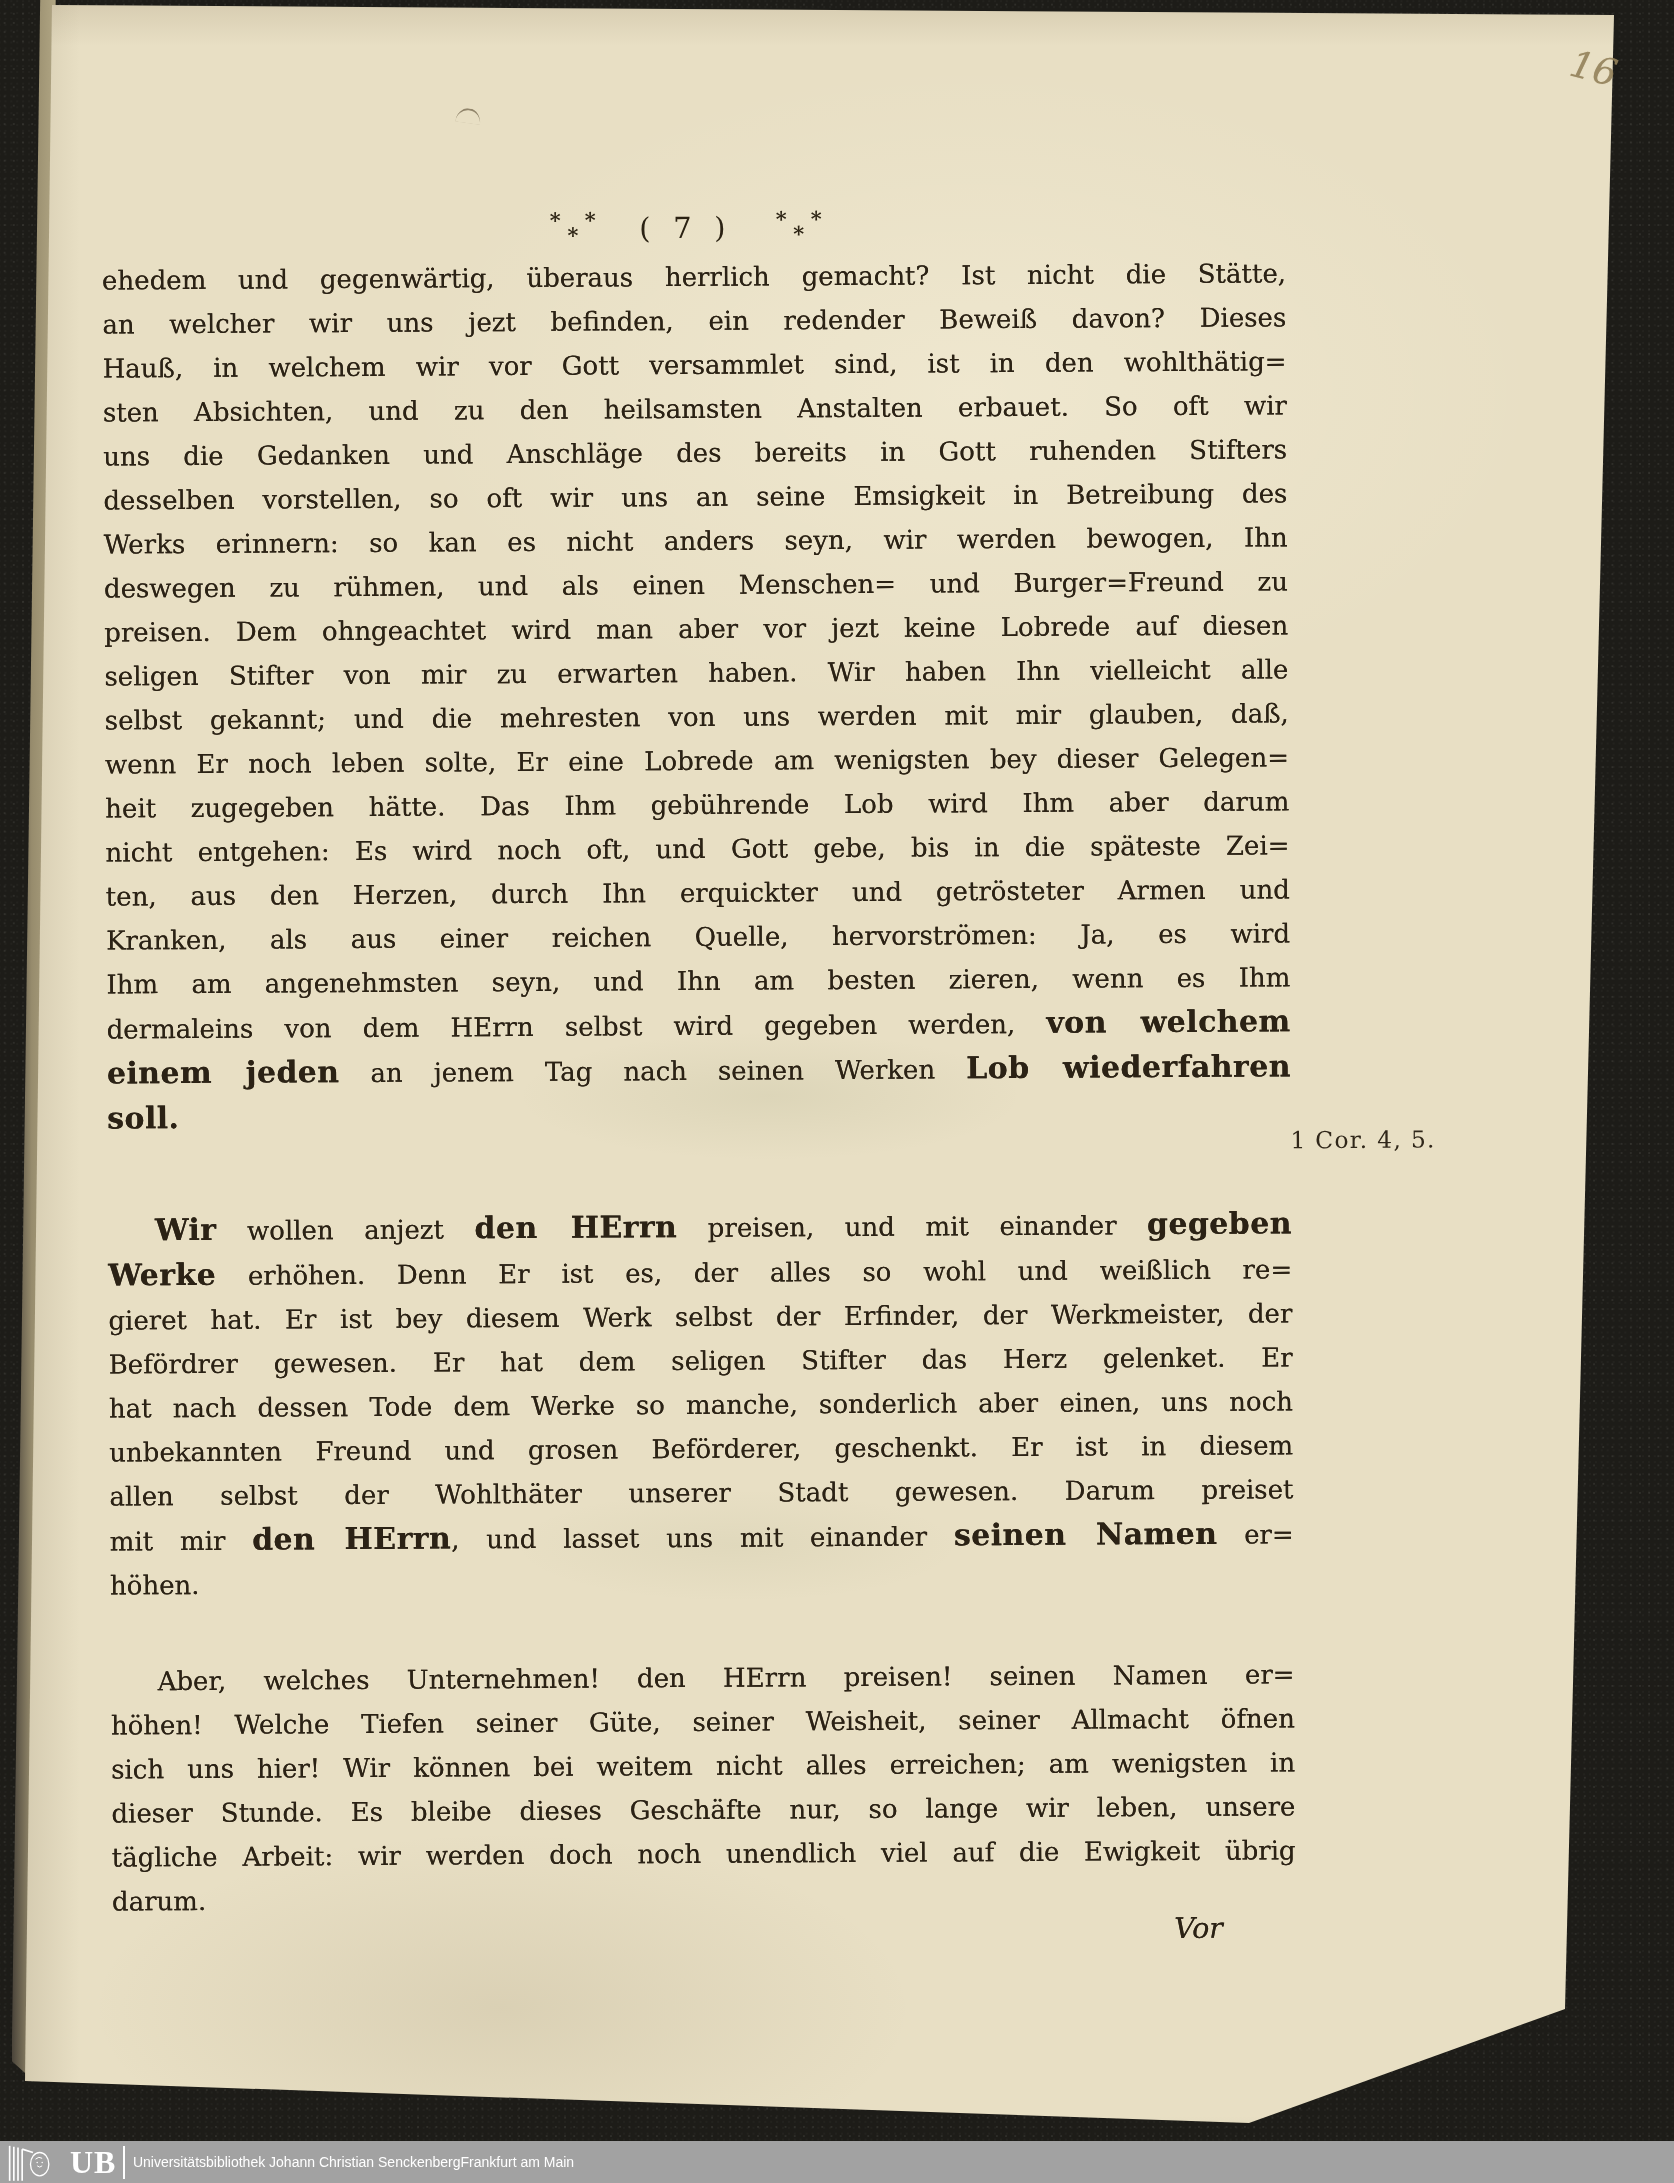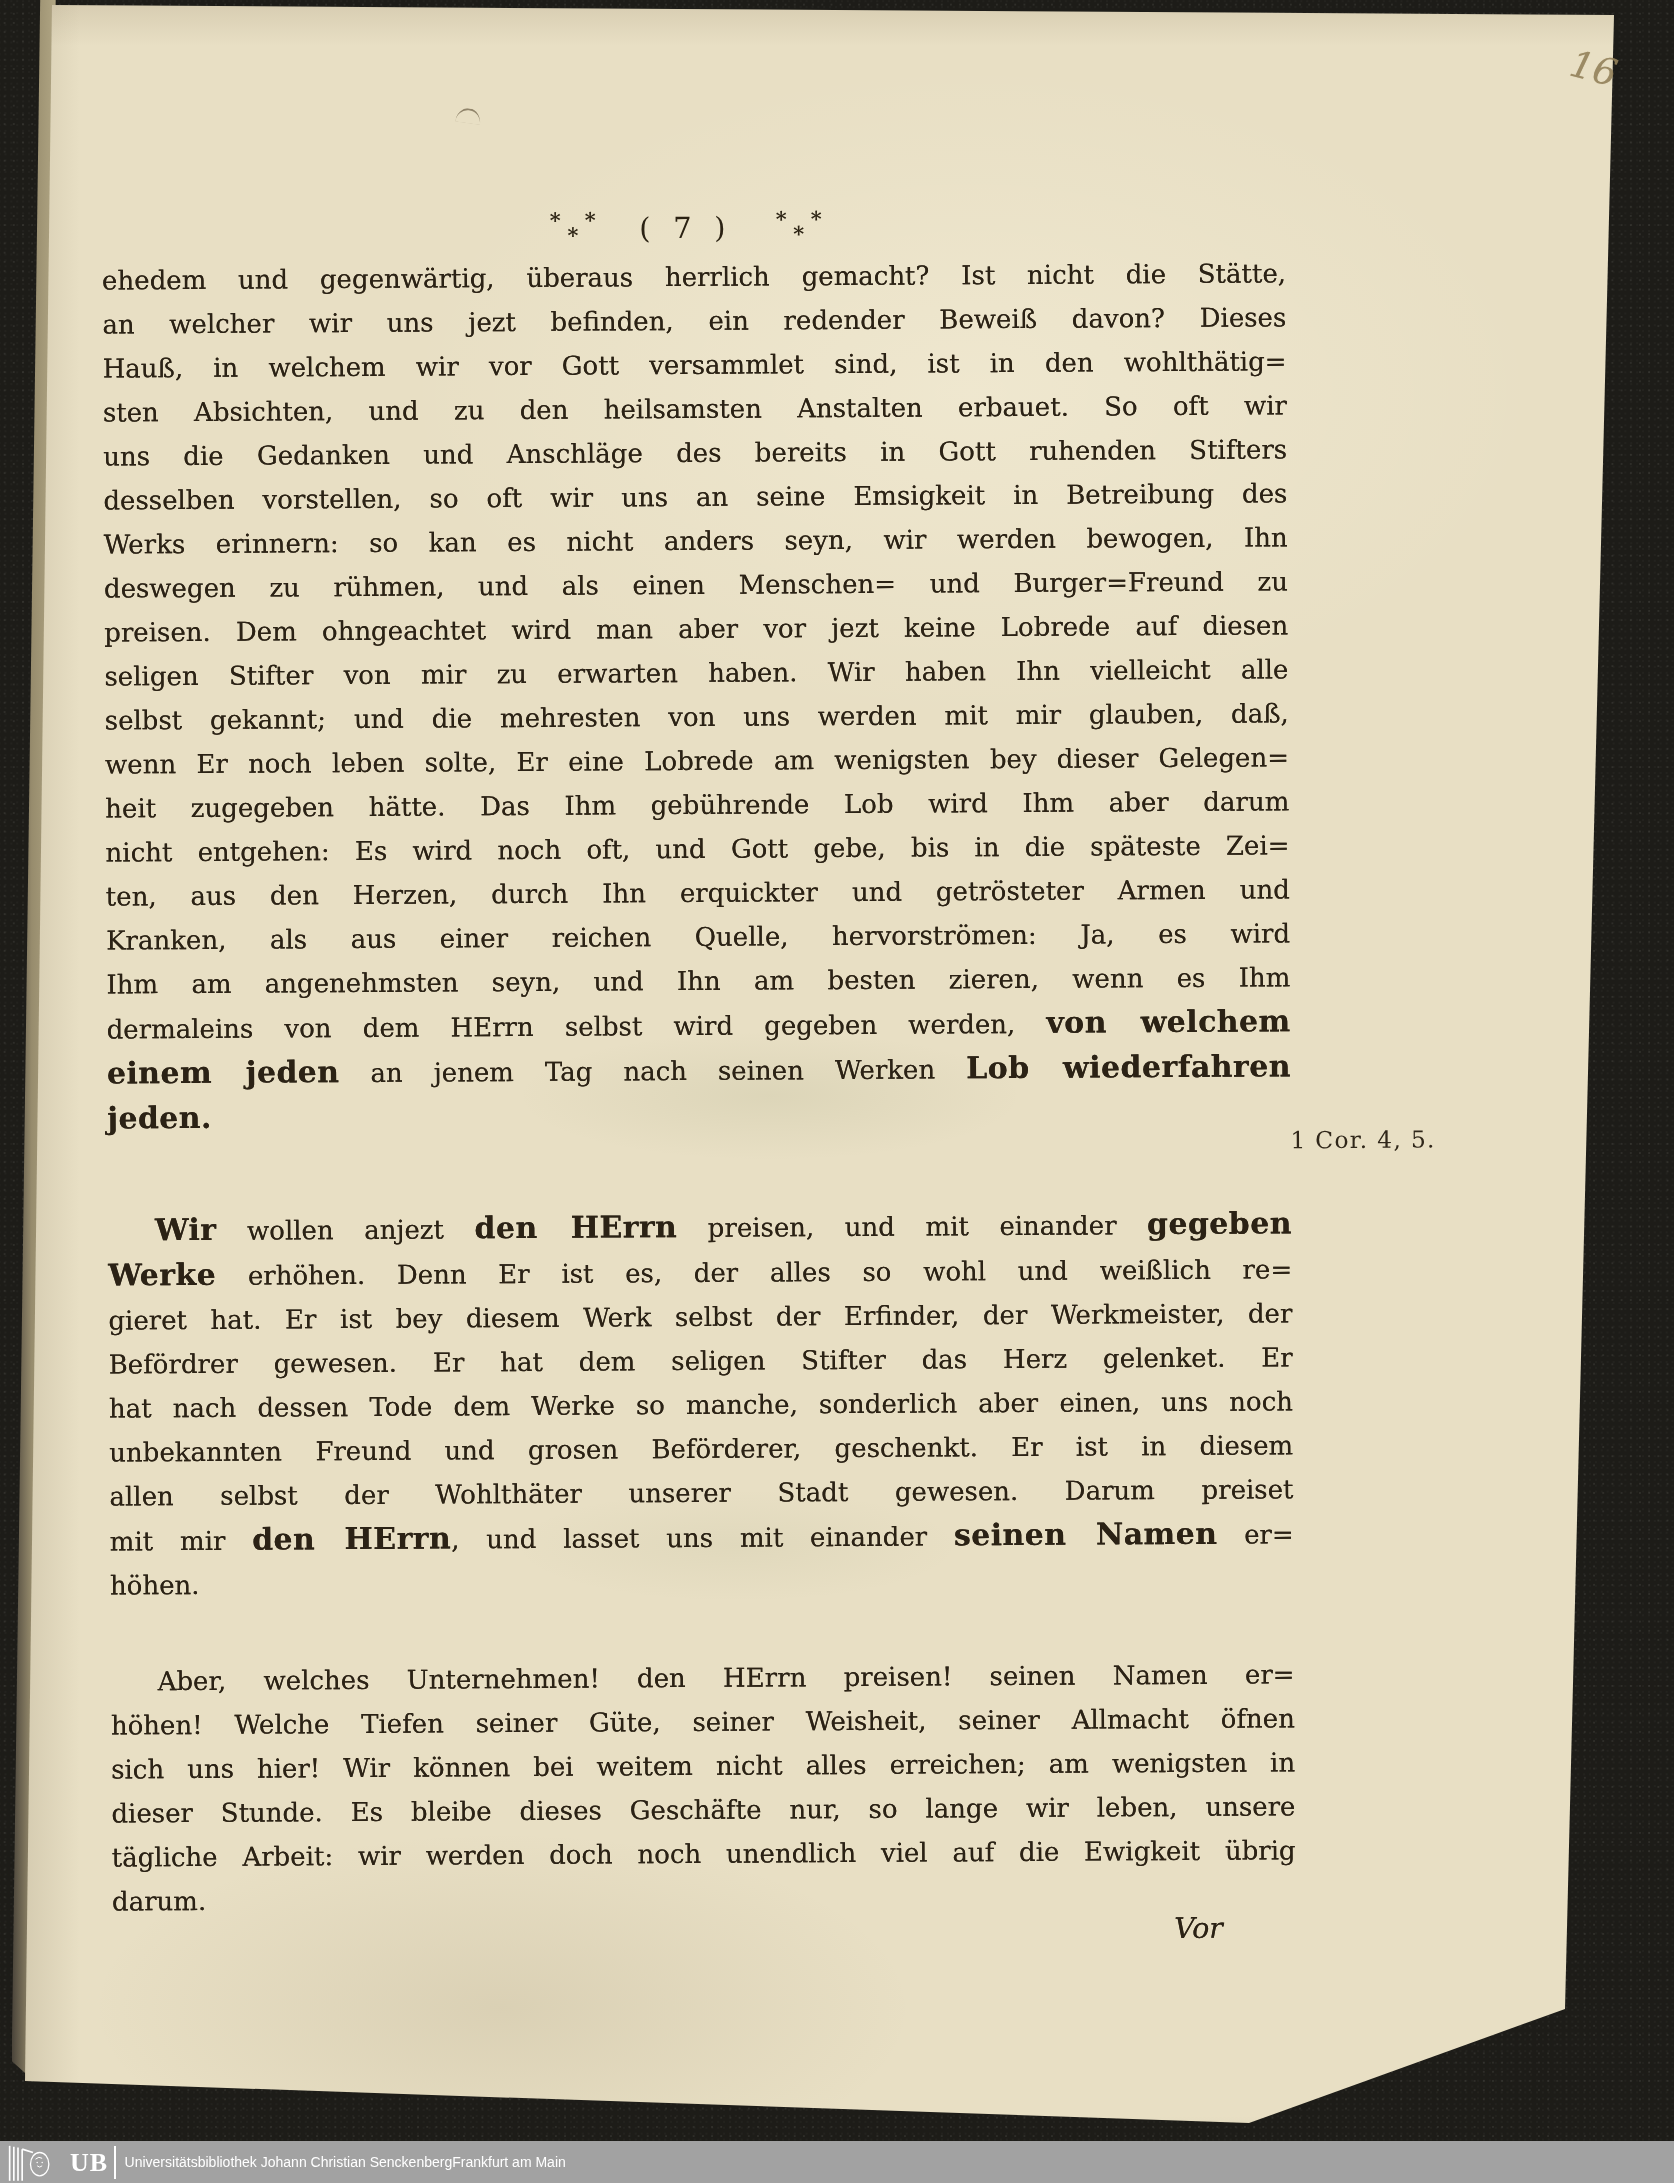--- a/index.html
+++ b/index.html
@@ -83,21 +83,21 @@
     font-style:italic;
   }
   
   .footer-bar{
     position:absolute;left:0;top:2141px;width:1674px;height:43px;
     background:#a2a2a2;display:flex;align-items:center;
     font-family:"Liberation Sans",sans-serif;color:#fff;
   }
   .footer-logo{display:flex;align-items:center;height:37px;margin-left:8.4px;}
   .footer-logo svg{display:block;}
-  .ub-text{font-family:"Liberation Serif",serif;font-weight:bold;font-size:26px;
+  .ub-text{font-family:"Liberation Serif",serif;font-weight:bold;font-size:32px;
     color:#fff;margin-left:1.7px;letter-spacing:0.8px;text-align:right;}
   .footer-sep{width:1.7px;height:33px;background:#fff;margin:0 8.4px 0 6.7px;}
   .footer-lines{display:flex;flex-direction:row;justify-content:center;line-height:16.7px;
     font-size:14px;}
 </style>
 </head>
 <body>
 
 <div id="canvas">
 
@@ -135,21 +135,21 @@
           <div class="line"><span>seligen Stifter von mir zu erwarten haben. Wir haben Ihn vielleicht alle</span></div>
           <div class="line"><span>selbst gekannt; und die mehresten von uns werden mit mir glauben, daß,</span></div>
           <div class="line"><span>wenn Er noch leben solte, Er eine Lobrede am wenigsten bey dieser Gelegen=</span></div>
           <div class="line"><span>heit zugegeben hätte. Das Ihm gebührende Lob wird Ihm aber darum</span></div>
           <div class="line"><span>nicht entgehen: Es wird noch oft, und Gott gebe, bis in die späteste Zei=</span></div>
           <div class="line"><span>ten, aus den Herzen, durch Ihn erquickter und getrösteter Armen und</span></div>
           <div class="line"><span>Kranken, als aus einer reichen Quelle, hervorströmen: Ja, es wird</span></div>
           <div class="line"><span>Ihm am angenehmsten seyn, und Ihn am besten zieren, wenn es Ihm</span></div>
           <div class="line"><span>dermaleins von dem HErrn selbst wird gegeben werden, </span><span class="emph">von welchem</span></div>
           <div class="line"><span class="emph">einem jeden</span><span> an jenem Tag nach seinen Werken </span><span class="emph">Lob wiederfahren</span></div>
-          <div class="line last"><span class="emph">jeden.</span></div>
+          <div class="line last"><span class="emph">soll.</span></div>
         </div>
         <div class="para p2 indent">
           <div class="line"><span class="emph">Wir</span><span> wollen anjezt </span><span class="emph">den HErrn</span><span> preisen, und mit einander </span><span class="emph">gegeben</span></div>
           <div class="line"><span class="emph">Werke</span><span> erhöhen. Denn Er ist es, der alles so wohl und weißlich re=</span></div>
           <div class="line"><span>gieret hat. Er ist bey diesem Werk selbst der Erfinder, der Werkmeister, der</span></div>
           <div class="line"><span>Befördrer gewesen. Er hat dem seligen Stifter das Herz gelenket. Er</span></div>
           <div class="line"><span>hat nach dessen Tode dem Werke so manche, sonderlich aber einen, uns noch</span></div>
           <div class="line"><span>unbekannten Freund und grosen Beförderer, geschenkt. Er ist in diesem</span></div>
           <div class="line"><span>allen selbst der Wohlthäter unserer Stadt gewesen. Darum preiset</span></div>
           <div class="line"><span>mit mir </span><span class="emph">den HErrn</span><span>, und lasset uns mit einander </span><span class="emph">seinen Namen</span><span> er=</span></div>

